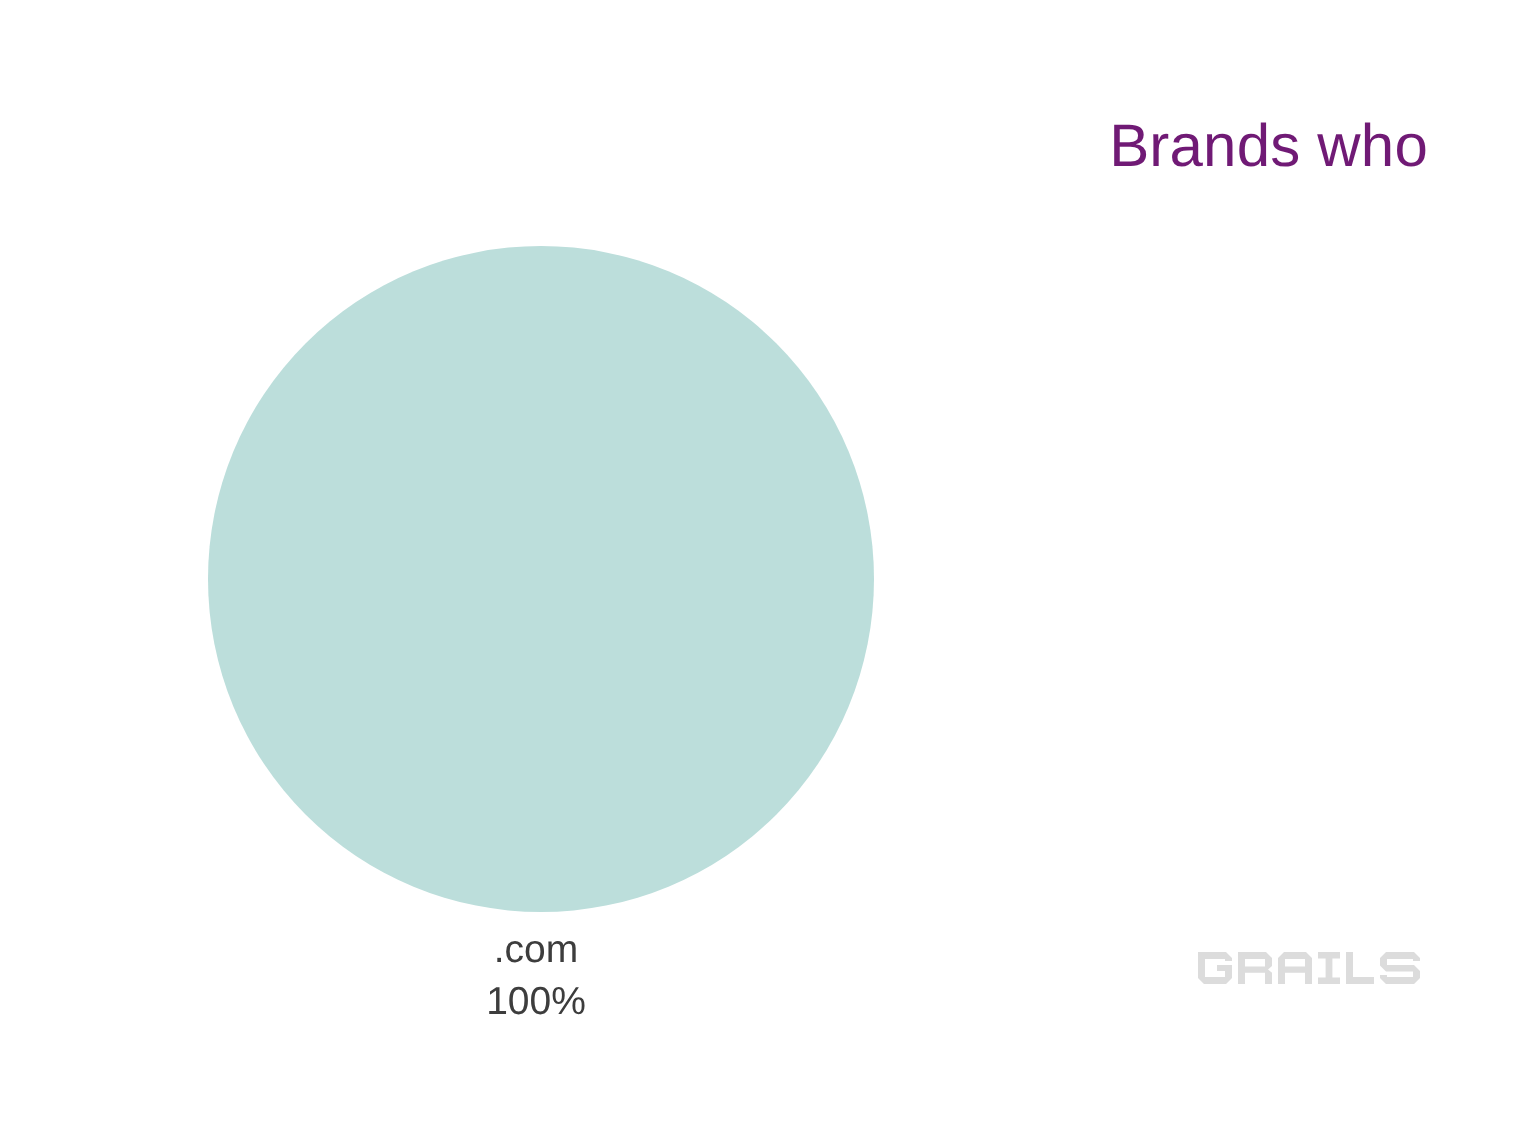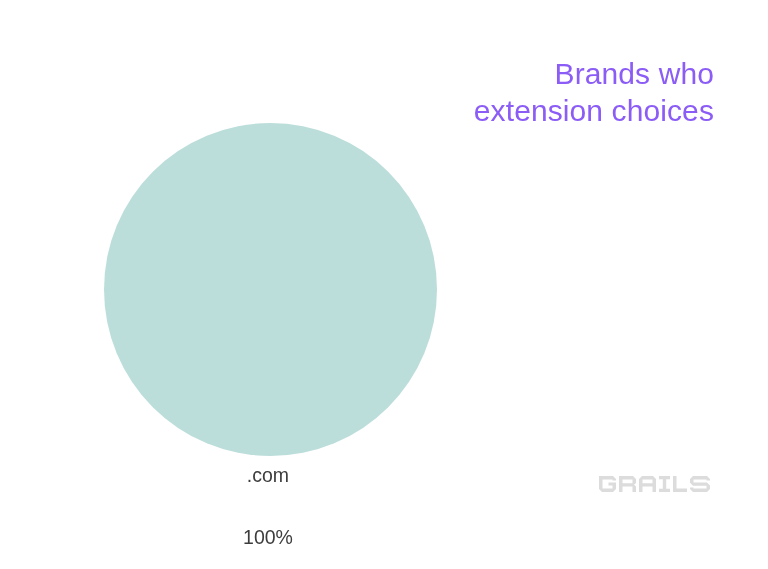--- a/index.html
+++ b/index.html
@@ -49,21 +49,20 @@
     color: #3d3d3d;
     font-size: 19.5px;
     font-weight: 400;
     white-space: nowrap;
   }
   #pie-label-com .label-name {
     display: block;
   }
   #pie-label-com .label-pct {
     display: block;
-    margin-top: 36px;
   }
 
   
   #chart-title {
     position: absolute;
     right: 54px;
     top: 55px;
     width: 330px;
     text-align: right;
     color: #3a3a3a;
@@ -98,23 +97,22 @@
 
   <div id="chart-area">
     <div id="pie-slice-com" style="background: rgb(188, 222, 219);"></div>
 
     <div id="pie-label-com">
       <span class="label-name">.com</span>
       <span class="label-pct">100%</span>
     </div>
   </div>
 
-  <div id="chart-title" style="color: #8b5cf6;">
+  <div id="chart-title" style="color: #701a75;">
     <span class="title-line">Brands who</span>
-    <span class="title-line">extension choices</span>
   </div>
 
   <div id="watermark-grails">
     <svg viewBox="0 0 114 22" xmlns="http://www.w3.org/2000/svg" aria-label="GRAILS">
       <g fill="#dcdcdc">
 
         <path d="M0 3 L14 3 L17 6 L17 7.5 L13.5 7.5 L13.5 6.5 L3.5 6.5 L3.5 15.5 L13.5 15.5 L13.5 12.5 L9.5 12.5 L9.5 9.5 L17 9.5 L17 16 L14 19 L3 19 L0 16 Z"></path>
 
         <path d="M20 3 L34 3 L37 6 L37 10 L35 11.7 L37 13.4 L37 19 L33.5 19 L33.5 13.4 L23.5 13.4 L23.5 19 L20 19 Z M23.5 6.5 L23.5 10.2 L33.5 10.2 L33.5 6.5 Z"></path>
 

